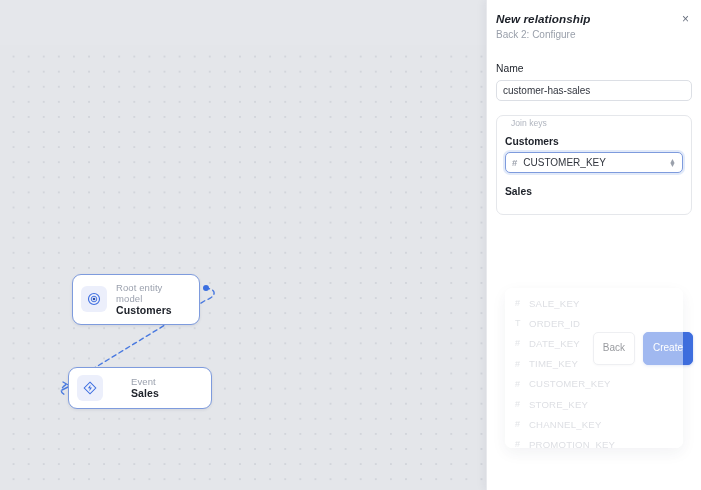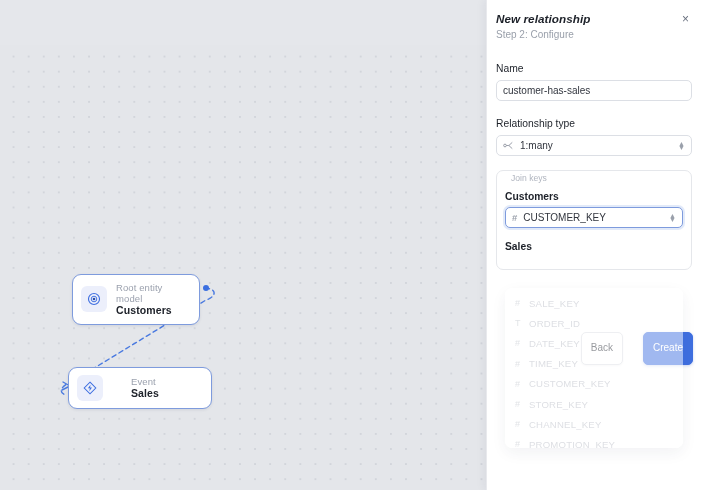--- a/index.html
+++ b/index.html
@@ -257,21 +257,20 @@
     background: #ffffff;
     border: 1px solid #dcdfe5;
     color: #2b2f38;
     box-shadow: 0 1px 2px rgba(30,40,70,0.05);
   }
   #btn-create {
     background: #3f6fe0;
     border: 1px solid #3f6fe0;
     color: #ffffff;
     box-shadow: 0 1px 3px rgba(50,90,200,0.25);
-    margin-left: 12px;
   }
 </style>
 </head>
 <body>
 
 <div id="app">
 
   <div id="canvas">
     <div id="canvas-toolbar-strip"></div>
     <div id="canvas-dots"></div>
@@ -310,49 +309,31 @@
         <span class="node-kind">Event</span>
         <span class="node-name">Sales</span>
       </span>
     </div>
   </div>
 
   <div id="panel">
 
     <div id="panel-head">
       <div id="panel-title">New relationship</div>
-      <div id="panel-step">Step 2: Configure</div>
+      <div id="panel-step">Back 2: Configure</div>
       <div id="panel-close">×</div>
     </div>
 
     <div class="field-block" style="margin-top:23px;">
       <div class="field-label">Name</div>
       <div class="control">
         <span class="val">customer-has-sales</span>
       </div>
     </div>
 
-    <div class="field-block" style="margin-top:17px;">
-      <div class="field-label">Relationship type</div>
-      <div class="control">
-        <span class="ctrl-icon">
-          <svg width="11" height="9" viewBox="0 0 12 10">
-            <circle cx="2.1" cy="5" r="1.5" fill="none" stroke="#8e94a0" stroke-width="1"></circle>
-            <path d="M3.6 5 H6.4" stroke="#8e94a0" stroke-width="1" fill="none"></path>
-            <path d="M6.4 5 L10.2 1.5" stroke="#8e94a0" stroke-width="1" fill="none"></path>
-            <path d="M6.4 5 L10.2 8.5" stroke="#8e94a0" stroke-width="1" fill="none"></path>
-          </svg>
-        </span>
-        <span class="val">1:many</span>
-        <span class="stepper">
-          <span>▲</span>
-            <span>▼</span>
-        </span>
-      </div>
-    </div>
 
     <div id="joinkeys">
       <span id="joinkeys-legend">Join keys</span>
 
       <div style="margin-top:-2px;">
         <div class="jk-label">Customers</div>
         <div class="control focused">
           <span class="ctrl-icon hash-icon">#</span>
           <span class="val">CUSTOMER_KEY</span>
           <span class="stepper">

